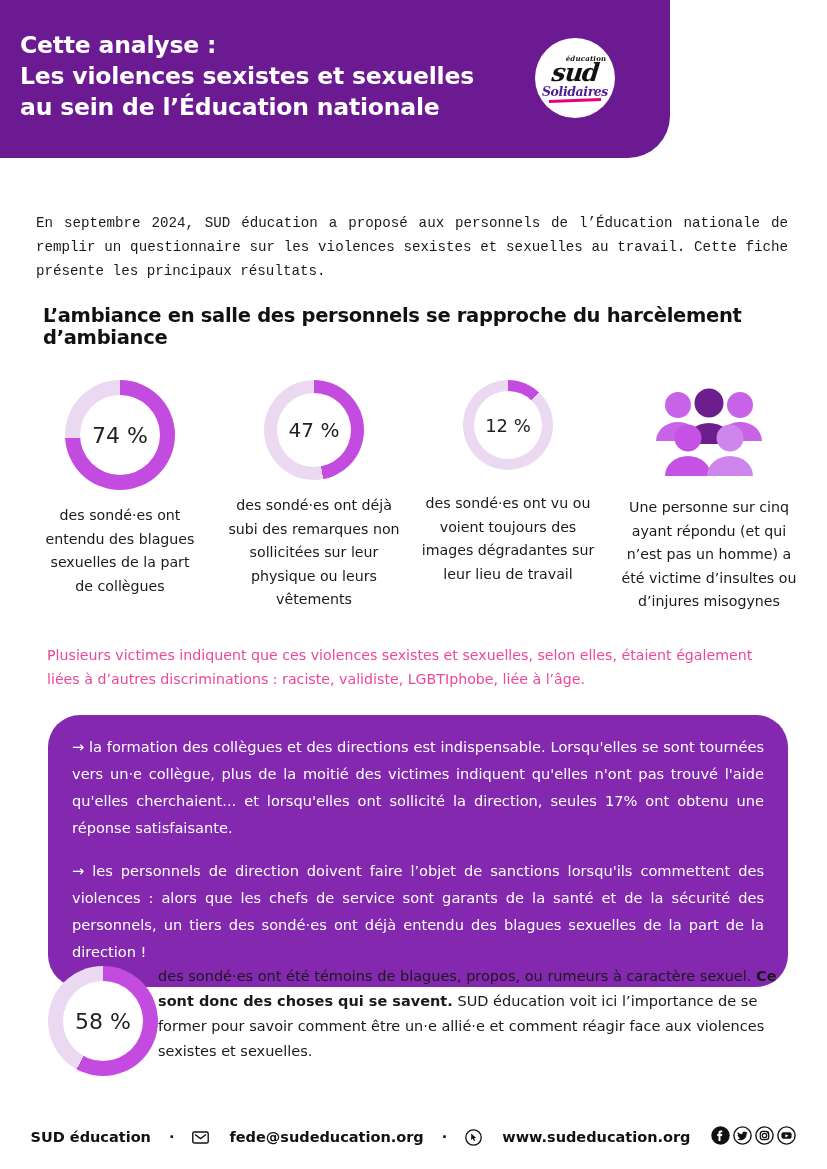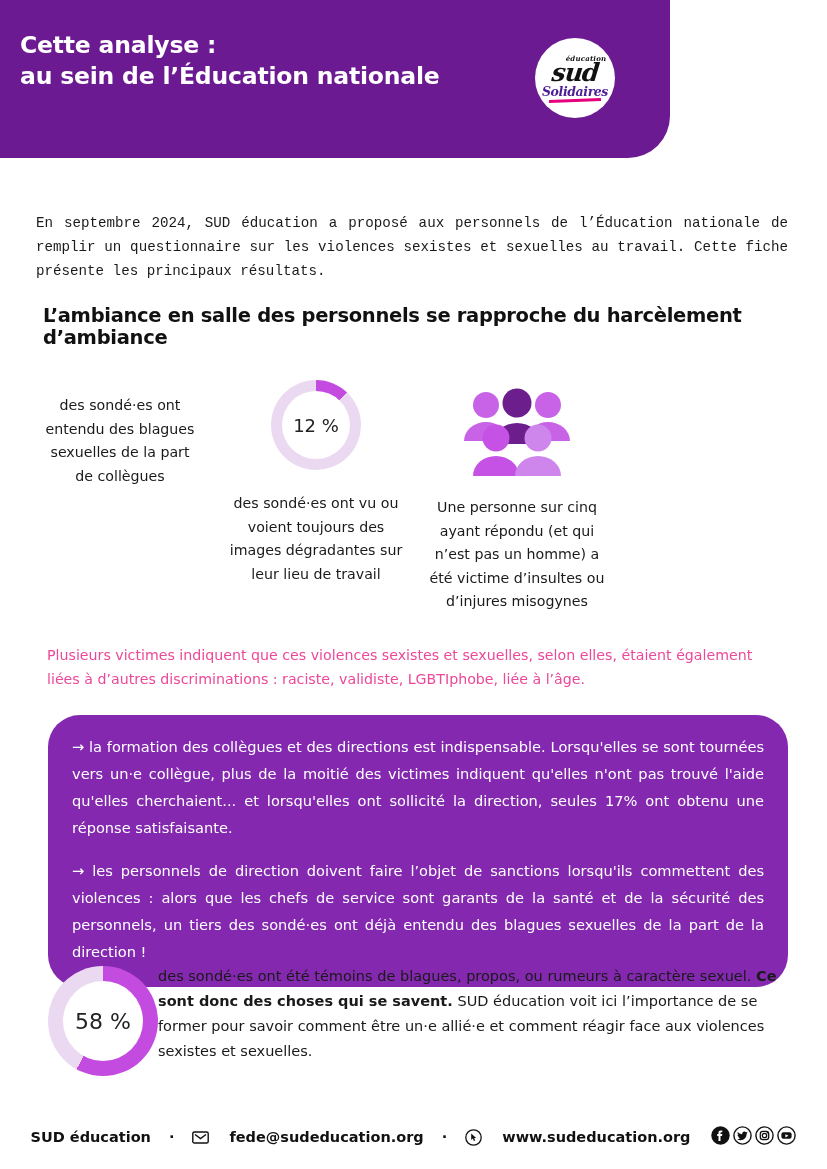--- a/index.html
+++ b/index.html
@@ -262,43 +262,59 @@
     margin-right: 2px;
   }
   .social { display: flex; align-items: center; gap: 3px; margin-left: 3px; }
 </style>
 </head>
 <body>
 
 <div class="header">
   <div class="header-title">
     <span class="line">Cette analyse :</span>
+    <span class="line">Les violences sexistes et sexuelles</span>
     <span class="line">au sein de l’Éducation nationale</span>
   </div>
   <div class="logo">
     <div class="logo-edu">éducation</div>
     <div class="logo-sud">sud</div>
     <div class="logo-sol">Solidaires</div>
     <div class="logo-underline"></div>
   </div>
 </div>
 
 <div class="intro">En septembre 2024, SUD éducation a proposé aux personnels de  l’Éducation nationale de remplir un questionnaire sur les violences sexistes et sexuelles au travail. Cette fiche présente les principaux résultats.</div>
 
 <div class="section-heading">L’ambiance en salle des personnels se rapproche du harcèlement d’ambiance</div>
 
 <div class="stats-row">
 
   <div class="stat-col c1">
+    <div class="donut d-lg" id="donut1" style="background: conic-gradient(rgb(196, 75, 224) 0deg, rgb(196, 75, 224) 266.4deg, rgb(235, 217, 242) 266.4deg, rgb(235, 217, 242) 360deg);">
+      <div class="hole"></div>
+      <span class="pct">74 %</span>
+    </div>
     <div class="stat-caption">des sondé·es ont entendu
 des blagues
 sexuelles de la
 part de collègues</div>
   </div>
 
+  <div class="stat-col c2">
+    <div class="donut d-md" id="donut2" style="background: conic-gradient(rgb(196, 75, 224) 0deg, rgb(196, 75, 224) 169.2deg, rgb(235, 217, 242) 169.2deg, rgb(235, 217, 242) 360deg);">
+      <div class="hole"></div>
+      <span class="pct">47 %</span>
+    </div>
+    <div class="stat-caption">des sondé·es ont déjà
+subi des remarques
+non sollicitées sur
+leur physique ou leurs
+vêtements</div>
+  </div>
 
   <div class="stat-col c3">
     <div class="donut d-sm" id="donut3" style="background: conic-gradient(rgb(196, 75, 224) 0deg, rgb(196, 75, 224) 43.2deg, rgb(235, 217, 242) 43.2deg, rgb(235, 217, 242) 360deg);">
       <div class="hole"></div>
       <span class="pct">12 %</span>
     </div>
     <div class="stat-caption">des sondé·es ont vu
 ou voient toujours
 des images
 dégradantes sur leur

